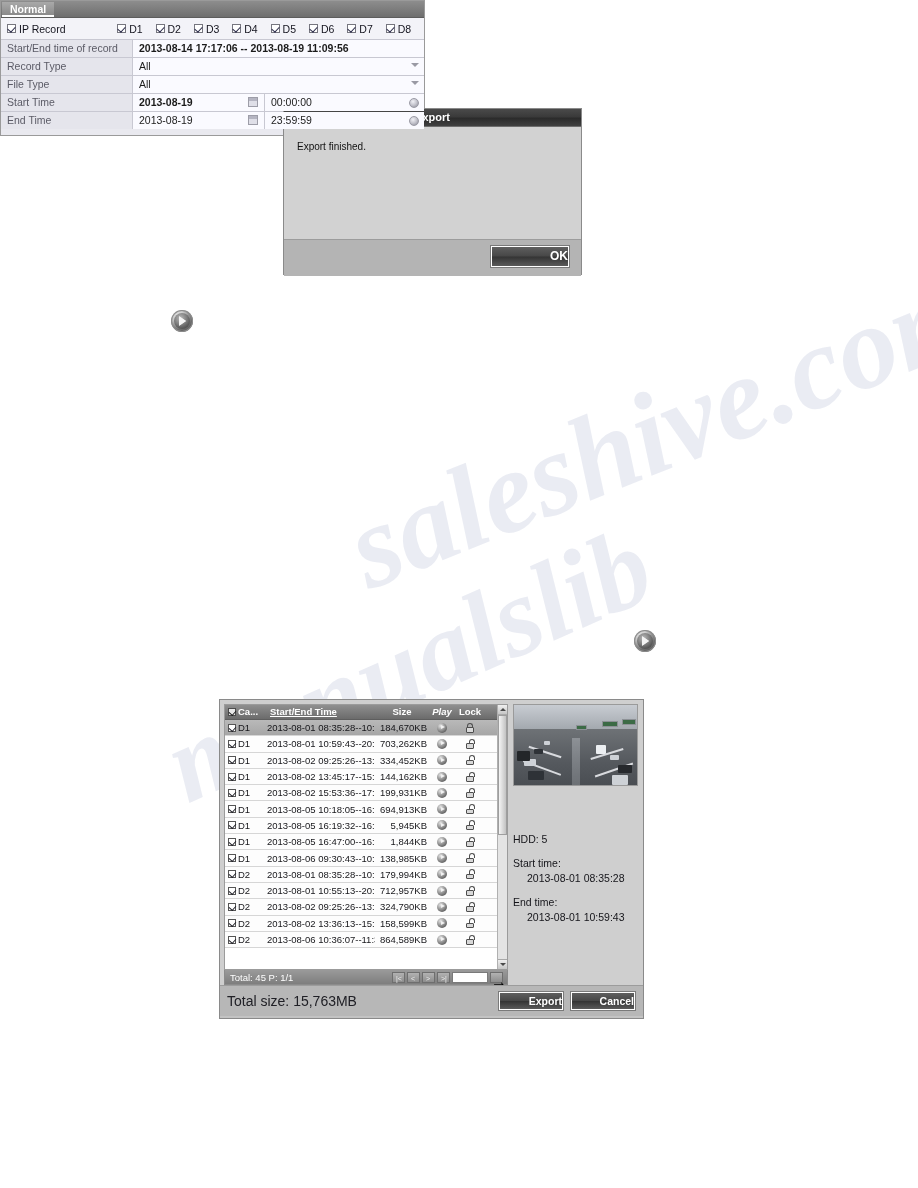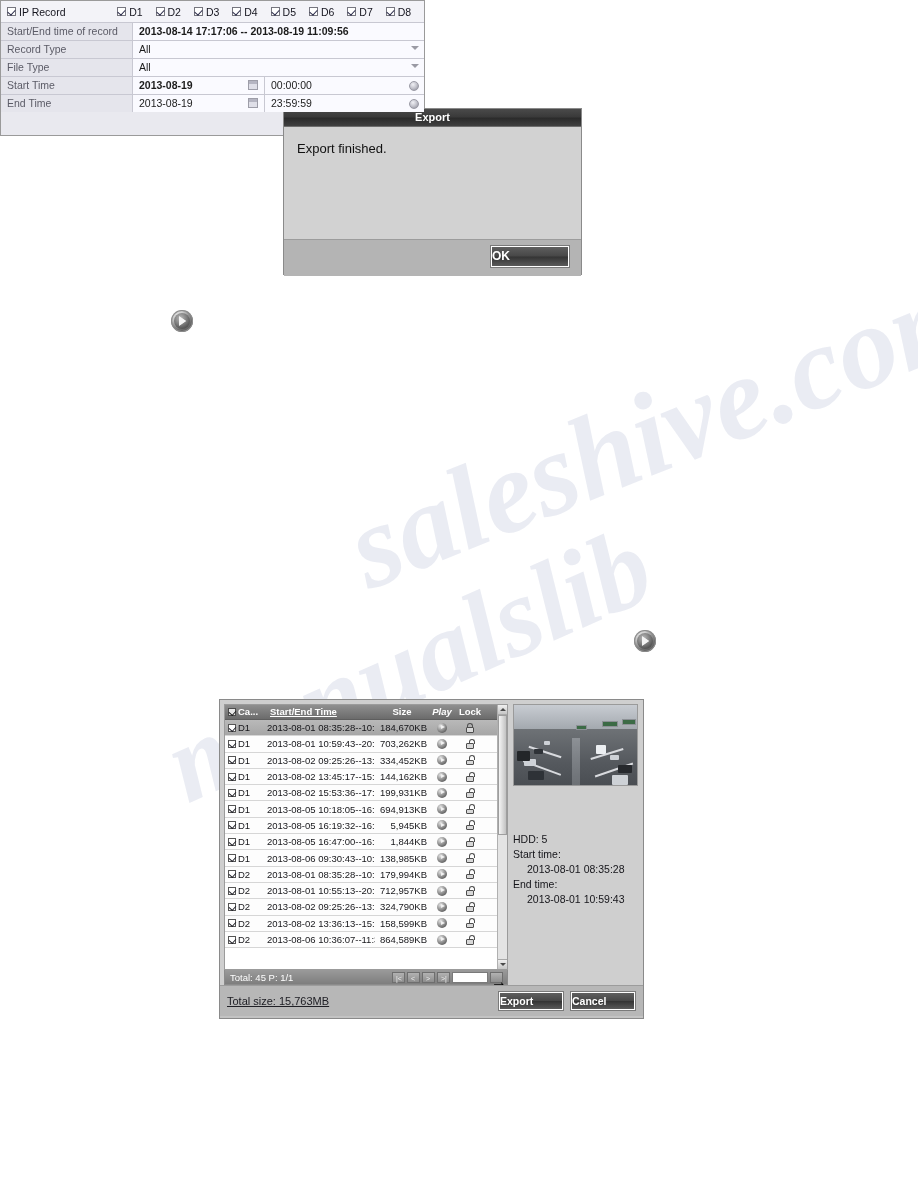--- a/index.html
+++ b/index.html
@@ -25,27 +25,27 @@
   .titlebar{
     height:17px;line-height:17px;text-align:center;color:#ffffff;
     font-size:11px;font-weight:700;
     background:linear-gradient(to bottom,#4a4a4a 0%,#3a3a3a 45%,#2b2b2b 55%,#404040 100%);
     border-bottom:1px solid #6d6d6d;
   }
 
   
   #export-dialog{left:283px;top:108px;width:299px;height:167px;}
   .exp-body{height:112px;background:#d2d2d2;padding:14px 0 0 13px;box-sizing:border-box;}
-  .exp-msg{font-size:13px;color:#111;}
+  .exp-msg{font-size:10px;color:#111;}
   .exp-footer{
     height:36px;background:#b4b4b4;border-top:1px solid #9c9c9c;
     position:relative;
   }
   .btn{
-    font-size:12px;font-weight:700;color:#ffffff;text-align:left;
+    font-size:12px;font-weight:700;color:#ffffff;text-align:right;
     background:linear-gradient(to bottom,#5f5f5f 0%,#474747 48%,#343434 52%,#5a5a5a 100%);
     border:1px solid #ffffff;outline:1px solid #7a7a7a;
     box-sizing:border-box;cursor:pointer;
   }
   #ok-button{position:absolute;right:12px;top:6px;width:78px;height:21px;line-height:19px;}
 
   
   .stepicon{position:absolute;width:22px;height:22px;border-radius:50%;
     background:radial-gradient(circle at 36% 30%,#f2f2f2 0%,#c9c9c9 28%,#6e6e6e 62%,#3a3a3a 100%);
     box-shadow:inset 0 0 0 1px #8d8d8d;}
@@ -168,27 +168,27 @@
      background:linear-gradient(to bottom,#c8ccd2,#9aa0a6);}
   .median{position:absolute;left:58px;top:30px;width:8px;height:52px;
      background:linear-gradient(to bottom,#8d9196,#6a6e73);transform:perspective(60px) rotateX(14deg);}
   .lane{position:absolute;background:#d8dade;}
   .veh{position:absolute;background:#2e3237;border-radius:1px;}
   .veh.lt{background:#cdd1d6;}
   .veh.bus{background:#eceff2;}
   .sign{position:absolute;background:#3c6b46;border:1px solid #8d9196;box-sizing:border-box;}
 
   .info{margin-top:46px;font-size:10.5px;color:#15151a;line-height:15px;}
-  .info .lbl{margin-top:0;}
+  .info .lbl{margin-top:9px;}
   .info .val{padding-left:14px;}
   .info .hdd{margin-top:0;}
 
   .sr-footer{height:31px;background:#b7b7b7;border-top:1px solid #9c9c9c;display:flex;align-items:center;
      position:relative;box-sizing:border-box;padding-left:7px;}
-  .total-size{font-size:11px;color:#202026;flex:1;text-decoration:underline;}
+  .total-size{font-size:14px;color:#202026;flex:1;}
   .sr-footer .btn{width:64px;height:18px;line-height:16px;font-size:10.5px;margin-right:8px;}
 </style>
 </head>
 <body>
 
 <div class="stage">
 
   <div class="wm wm1">saleshive.com</div>
   <div class="wm wm2">manualslib</div>
 
@@ -203,20 +203,23 @@
   </div>
 
   <div class="stepicon" id="step-icon-1">
       <div class="inner"></div>
     </div>
   <div class="stepicon" id="step-icon-2">
       <div class="inner"></div>
     </div>
 
   <div id="normal-panel">
+    <div class="tabstrip">
+      <div class="tab-active">Normal</div>
+    </div>
 
     <div class="cam-row">
       <div class="cam-item first">
         <span class="cb"></span>
         <span>IP Record</span>
       </div>
       <div class="cam-item ch">
         <span class="cb"></span>
         <span>D1</span>
       </div>

